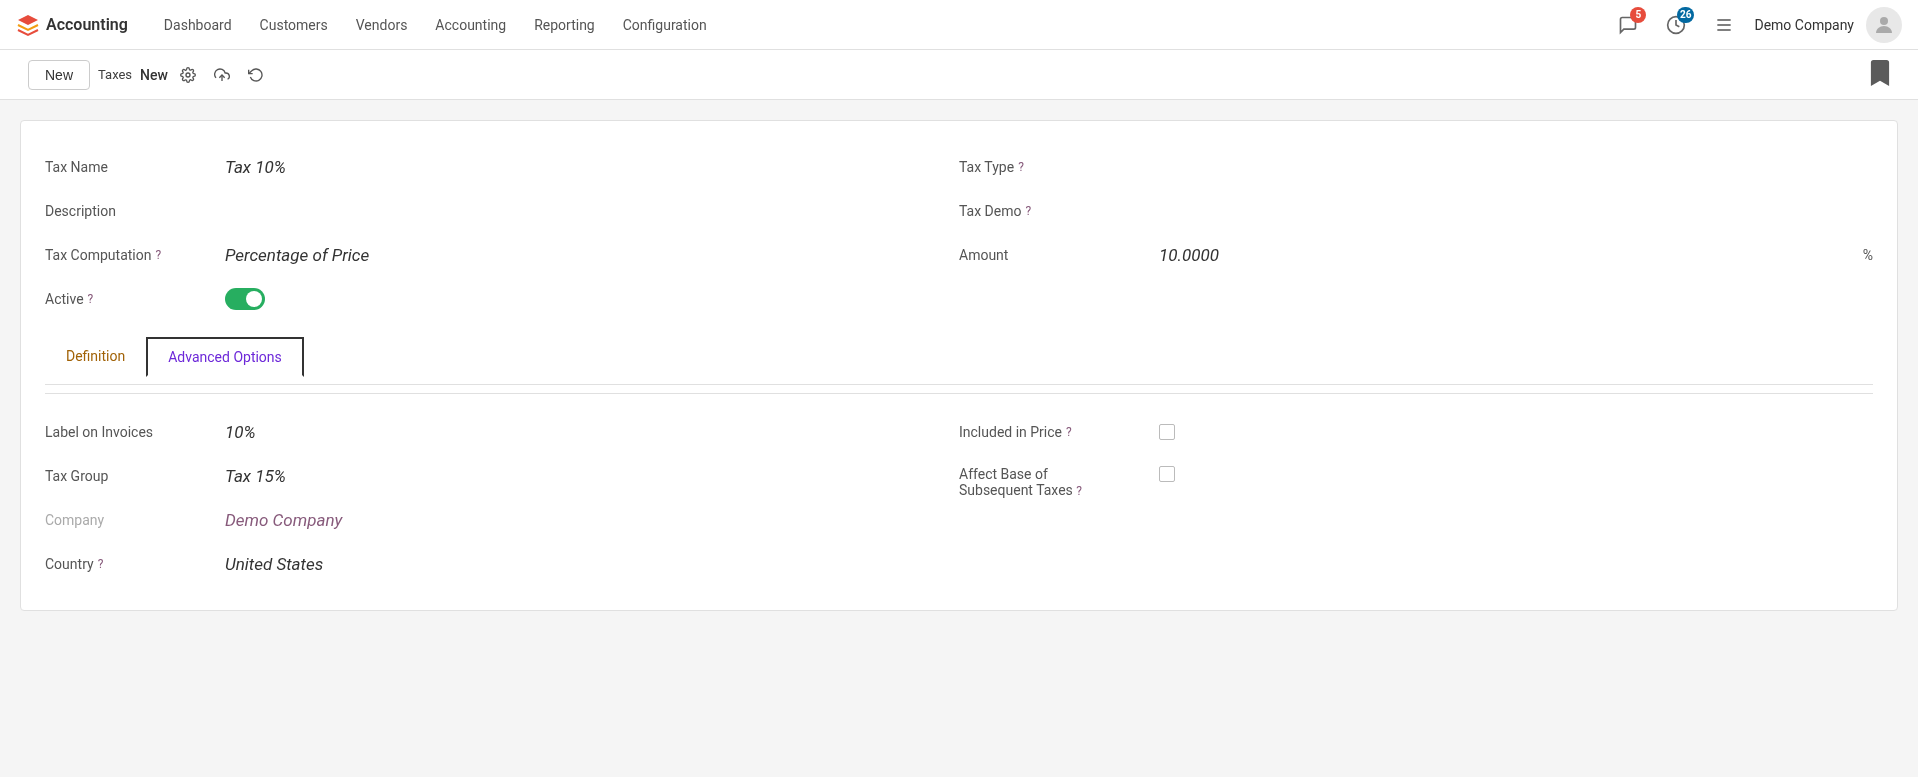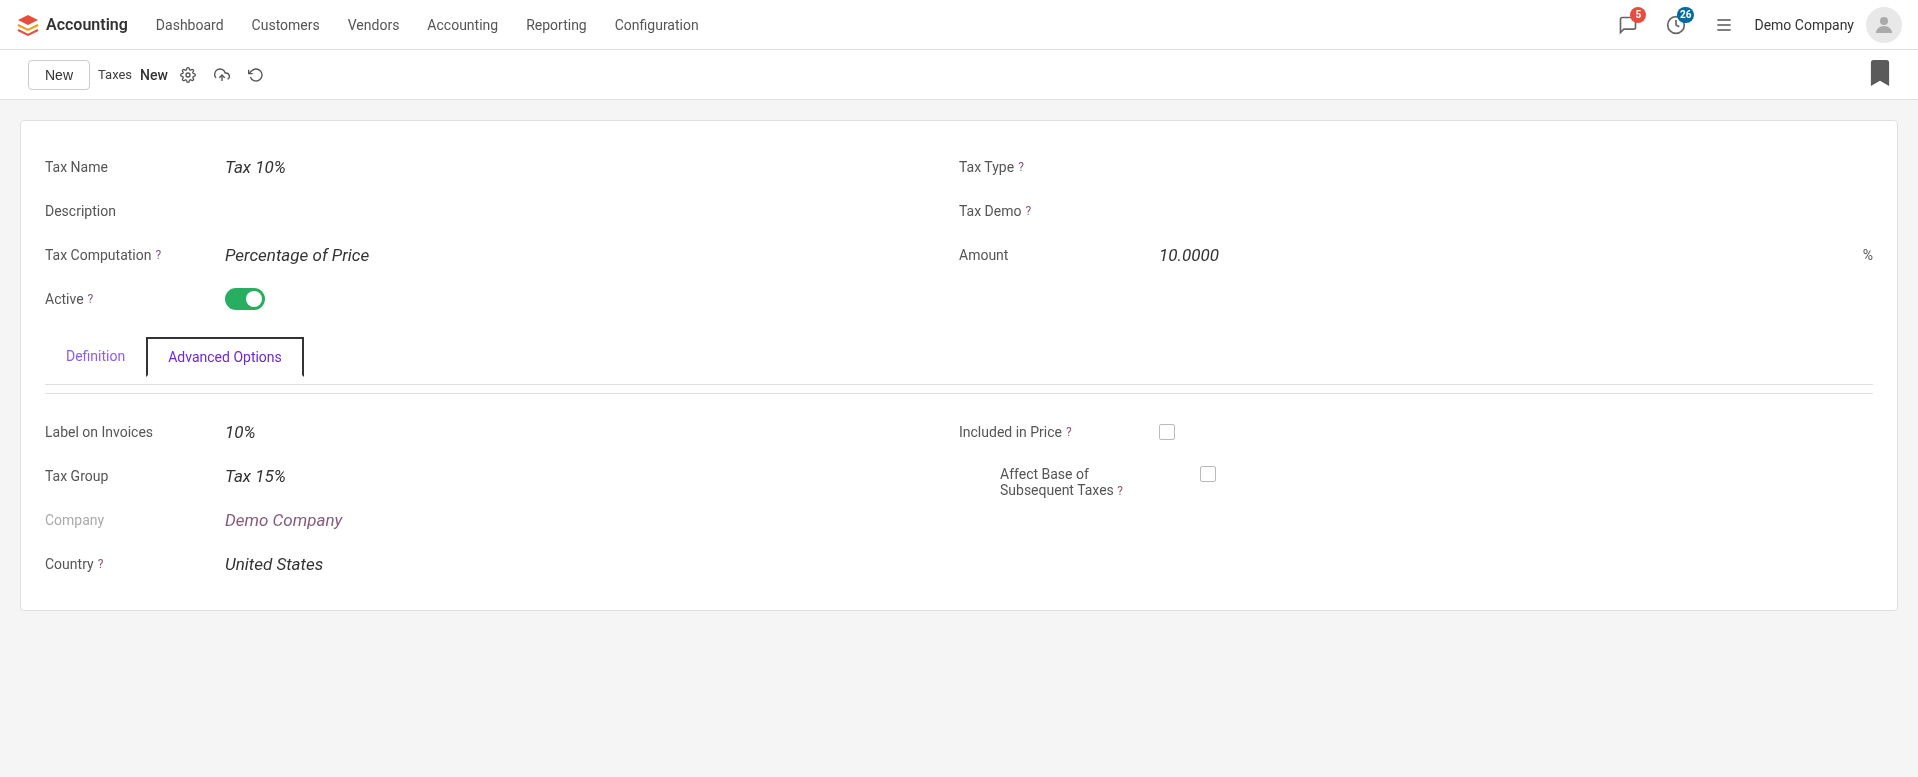--- a/index.html
+++ b/index.html
@@ -1,21 +1,21 @@
 <!DOCTYPE html>
 <html><head>
   <meta charset="utf-8">
   <style>
     * { box-sizing: border-box; margin: 0; padding: 0; }
     body { font-family: -apple-system, BlinkMacSystemFont, 'Segoe UI', Roboto, sans-serif; font-size: 14px; color: #333; background: #f5f5f5; }
 
     
     .topnav {
       display: flex; align-items: center; background: #fff; border-bottom: 1px solid #e0e0e0;
-      padding: 0 16px; height: 50px; gap: 8px;
+      padding: 0 16px; height: 50px; gap: 16px;
     }
     .topnav-logo { display: flex; align-items: center; gap: 6px; margin-right: 8px; }
     .topnav-logo-icon { width: 24px; height: 24px; }
     .topnav-app-name { font-size: 16px; font-weight: 600; color: #333; }
     .topnav-links { display: flex; align-items: center; gap: 4px; flex: 1; }
     .topnav-link {
       padding: 6px 12px; border-radius: 4px; color: #555; cursor: pointer;
       font-size: 14px; text-decoration: none;
     }
     .topnav-right { display: flex; align-items: center; gap: 12px; margin-left: auto; }
@@ -80,21 +80,21 @@
       position: absolute; top: 3px; right: 3px; width: 16px; height: 16px;
       background: #fff; border-radius: 50%;
     }
 
     
     .divider { border: none; border-top: 1px solid #e0e0e0; margin: 8px 0; }
 
     
     .tabs { display: flex; gap: 0; margin-bottom: 0; margin-top: 16px; }
     .tab {
-      padding: 10px 20px; cursor: pointer; font-size: 14px; color: #8b5cf6;
+      padding: 10px 20px; cursor: pointer; font-size: 14px; color: #a16207;
       border: 1px solid transparent; border-bottom: none; margin-bottom: -1px;
     }
     .tab.active {
       border: 2px solid #333; border-bottom: 2px solid #fff; color: #6d28d9;
       font-weight: 400; background: #fff; z-index: 1; position: relative;
     }
 
     
     .tab-content { border-top: 1px solid #e0e0e0; padding-top: 16px; }
 
@@ -288,21 +288,21 @@
         <div>
           <div class="form-row">
             <span class="form-label form-label-right">
               <span>Included in Price</span>
               <span class="help">?</span>
             </span>
             <div class="checkbox-wrap">
               <div class="checkbox"></div>
             </div>
           </div>
-          <div class="form-row" style="align-items:flex-start; padding-top:12px;margin-left:41px;">
+          <div class="form-row" style="align-items:flex-start; padding-top:12px;">
             <span class="form-label form-label-right">
               <span>
                 <span>Affect Base of</span><br>
                 <span>Subsequent Taxes</span>
                 <span class="help">?</span>
               </span>
             </span>
             <div class="checkbox-wrap">
               <div class="checkbox"></div>
             </div>

